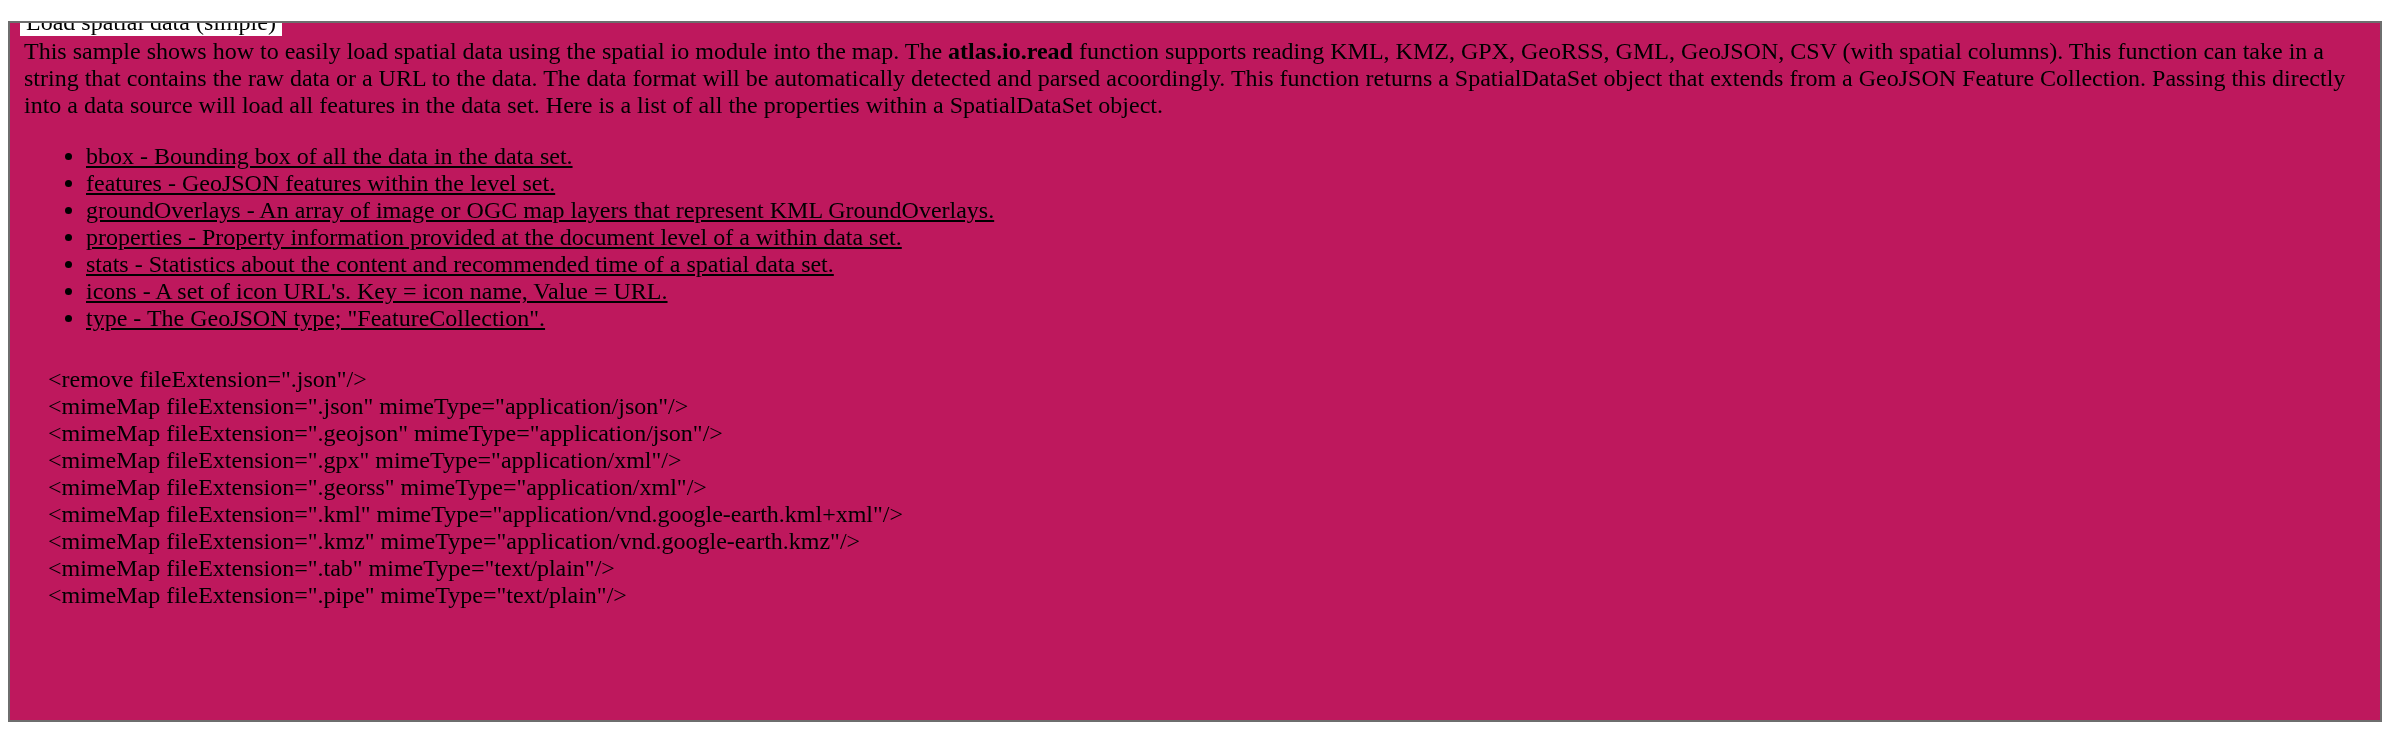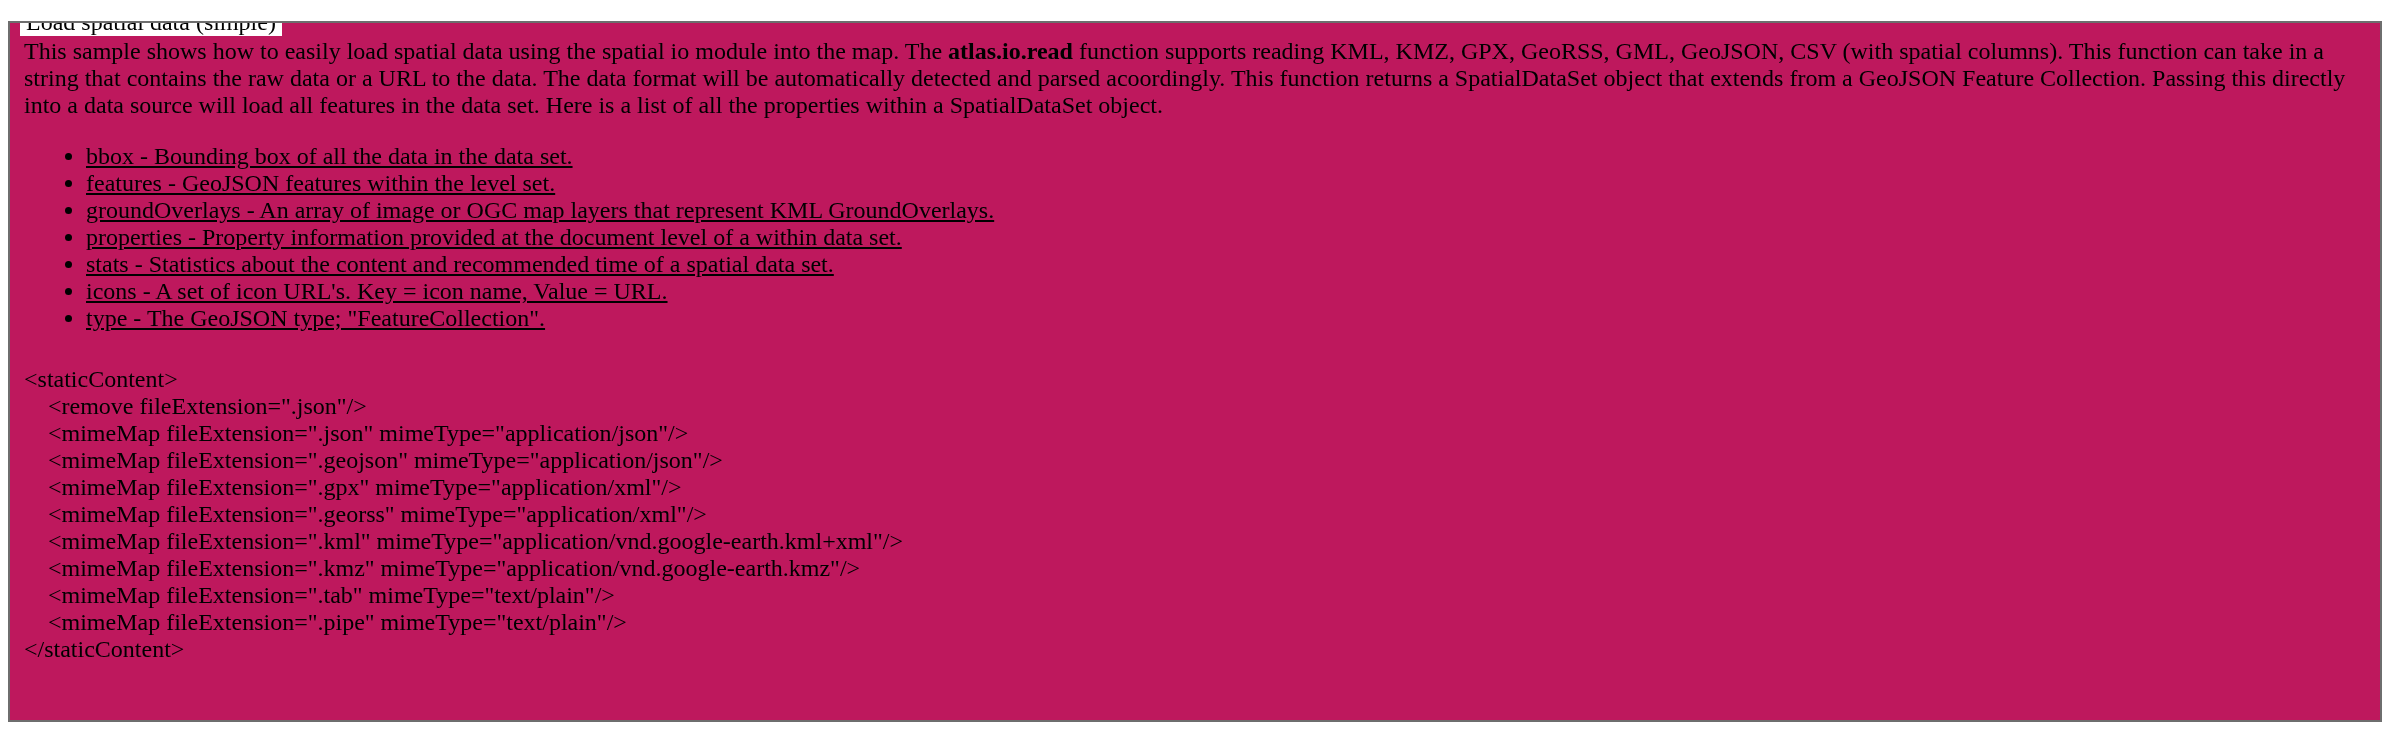--- a/index.html
+++ b/index.html
@@ -74,25 +74,23 @@
     <li>features - GeoJSON features within the level set.</li>
     <li>groundOverlays - An array of image or OGC map layers that represent KML GroundOverlays.</li>
     <li>properties - Property information provided at the document level of a within data set.</li>
     <li>stats - Statistics about the content and recommended time of a spatial data set.</li>
     <li>icons - A set of icon URL's. Key = icon name, Value = URL.</li>
     <li>type - The GeoJSON type; "FeatureCollection".</li>
   </ul>
 
 
   <div class="code-block">
-    <div class="code-line">&lt;staticContent&gt;</div>
     <div class="code-line">    &lt;remove fileExtension=".json"/&gt;</div>
     <div class="code-line">    &lt;mimeMap fileExtension=".json" mimeType="application/json"/&gt;</div>
     <div class="code-line">    &lt;mimeMap fileExtension=".geojson" mimeType="application/json"/&gt;</div>
     <div class="code-line">    &lt;mimeMap fileExtension=".gpx" mimeType="application/xml"/&gt;</div>
     <div class="code-line">    &lt;mimeMap fileExtension=".georss" mimeType="application/xml"/&gt;</div>
     <div class="code-line">    &lt;mimeMap fileExtension=".kml" mimeType="application/vnd.google-earth.kml+xml"/&gt;</div>
     <div class="code-line">    &lt;mimeMap fileExtension=".kmz" mimeType="application/vnd.google-earth.kmz"/&gt;</div>
     <div class="code-line">    &lt;mimeMap fileExtension=".tab" mimeType="text/plain"/&gt;</div>
     <div class="code-line">    &lt;mimeMap fileExtension=".pipe" mimeType="text/plain"/&gt;</div>
-    <div class="code-line">&lt;/staticContent&gt;</div>
   </div>
 </div>
 
 </body></html>

